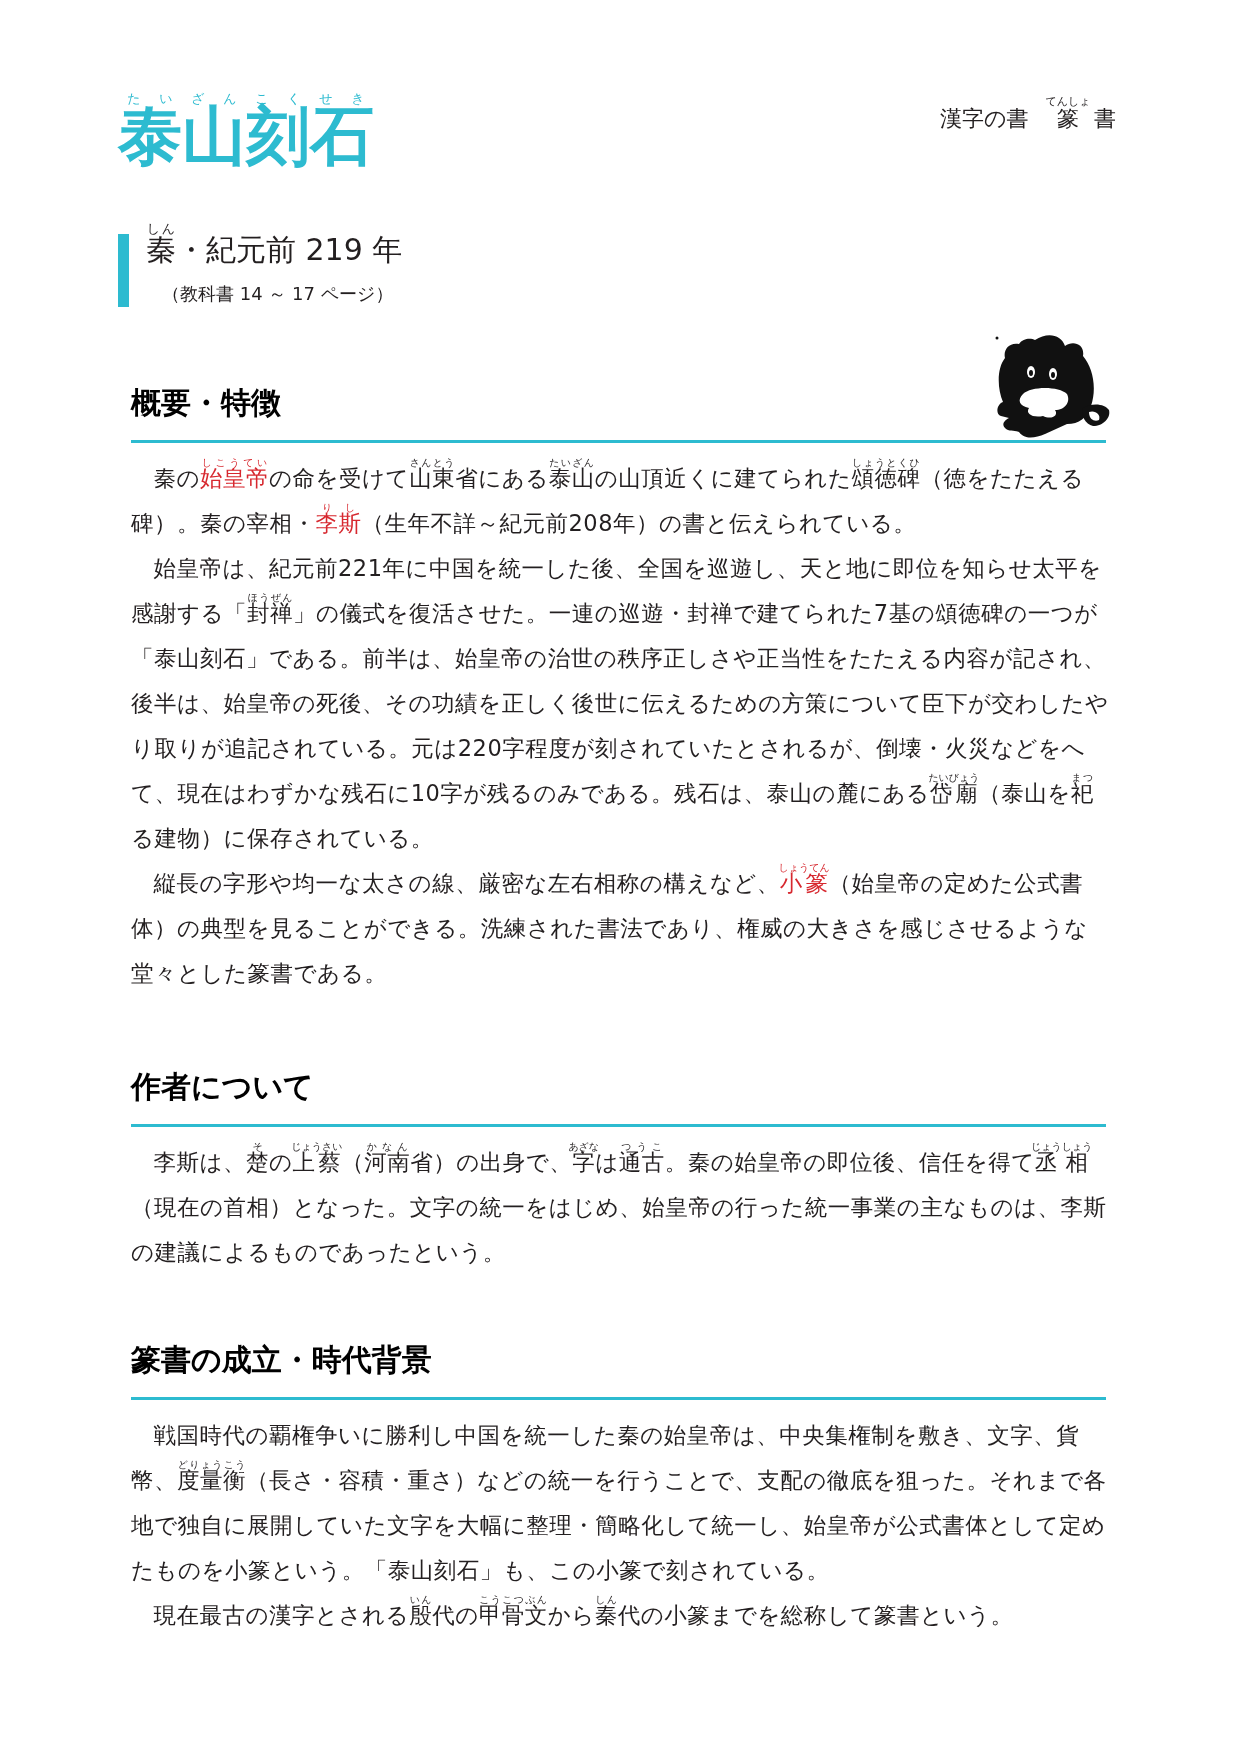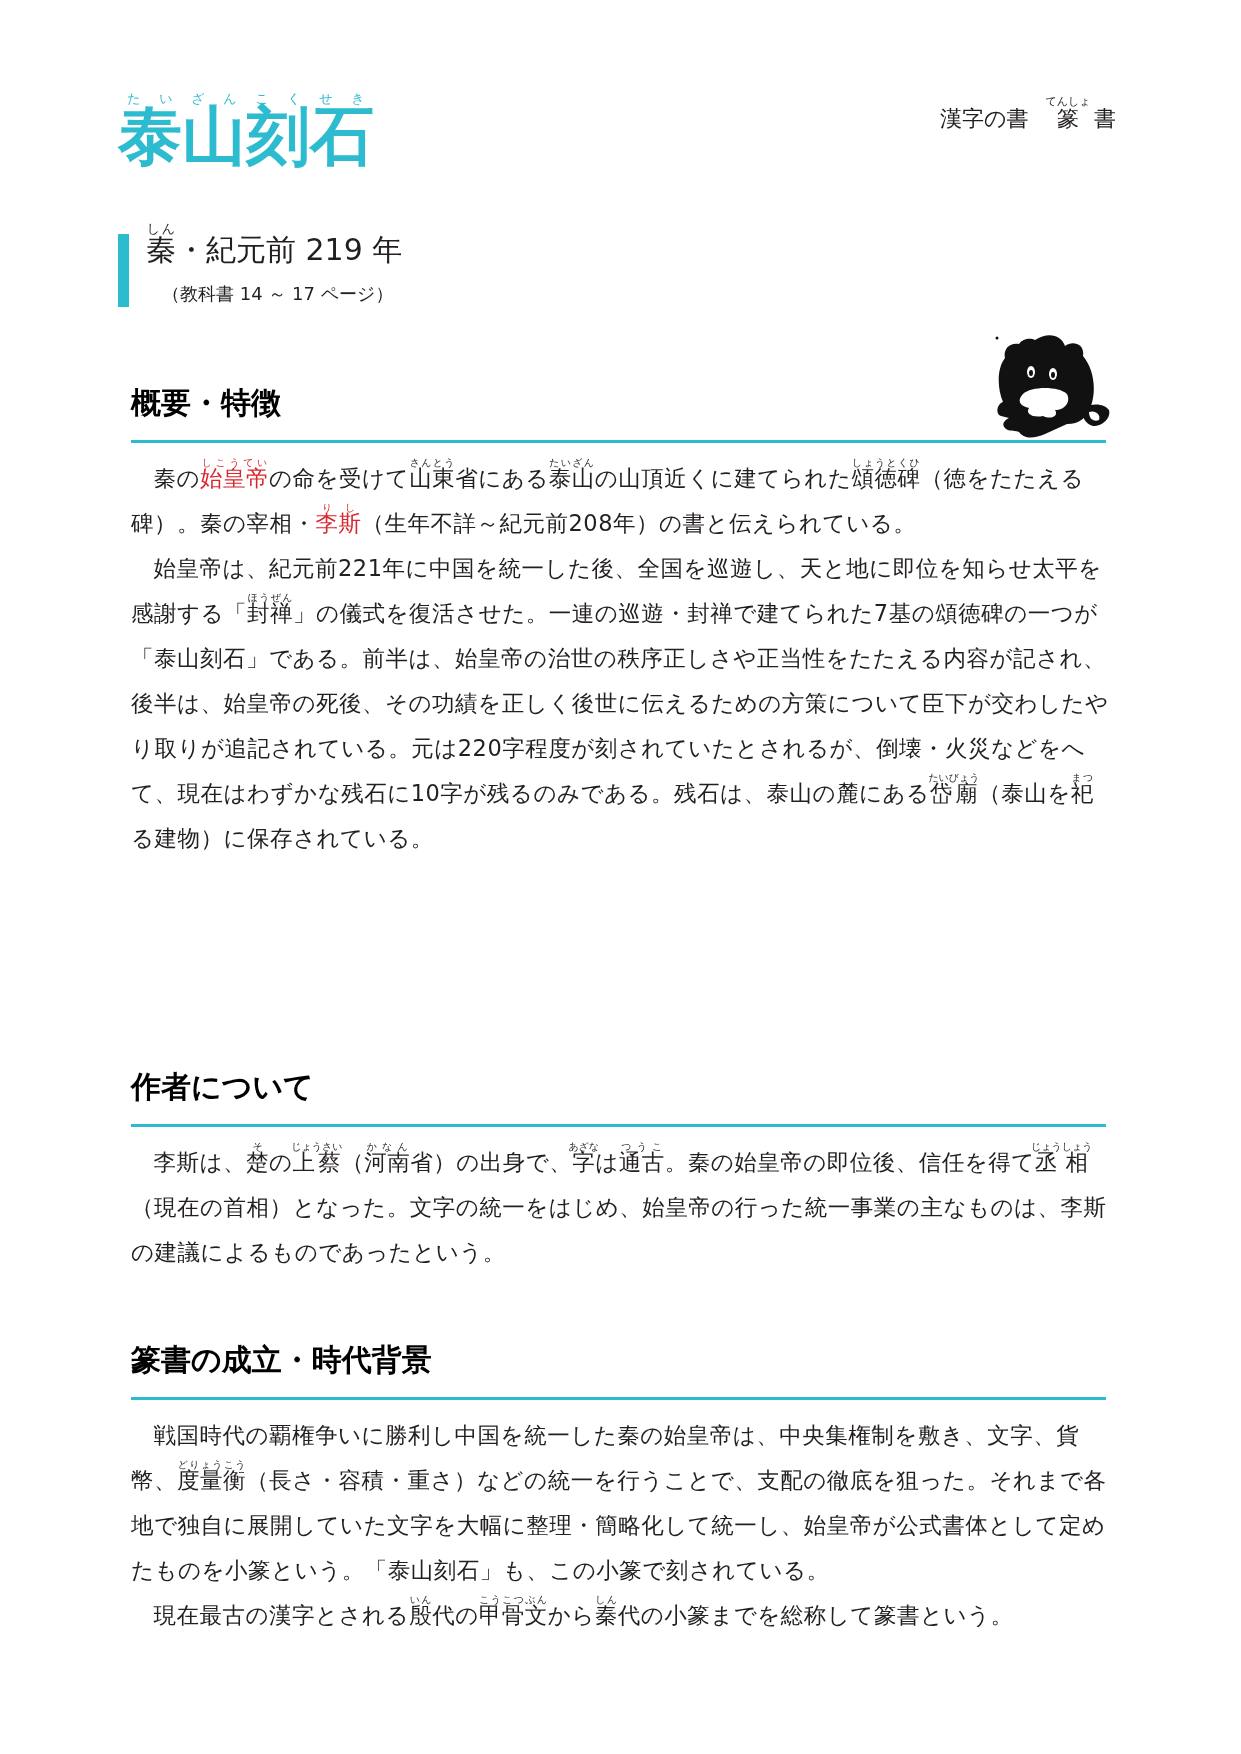--- a/index.html
+++ b/index.html
@@ -135,20 +135,21 @@
     <path d="M48 62 C56 54 84 54 92 62 C96 70 90 78 80 78 C84 84 76 88 68 84 C58 86 50 82 54 76 C44 74 42 68 48 62 Z" fill="#fff"></path>
     <path d="M108 76 C118 70 130 72 134 78 C136 86 128 94 118 94 C110 92 106 84 108 76 Z" fill="#111"></path>
     <path d="M114 80 C120 78 126 82 124 88 C120 90 114 88 114 80 Z" fill="#fff"></path>
   </svg>
 
   <h2 class="section-heading" style="top:388px;margin:0;">概要・特徴</h2>
   <div class="section-rule" style="top:440px;"></div>
   <div class="body-text" style="top:456px;">
     <p>秦の<ruby class="red">始皇帝<rt>しこうてい</rt></ruby>の命を受けて<ruby>山東<rt>さんとう</rt></ruby>省にある<ruby>泰山<rt>たいざん</rt></ruby>の山頂近くに建てられた<ruby>頌徳碑<rt>しょうとくひ</rt></ruby>（徳をたたえる碑）。秦の宰相・<ruby class="red">李斯<rt>りし</rt></ruby>（生年不詳～紀元前208年）の書と伝えられている。</p>
     <p>始皇帝は、紀元前221年に中国を統一した後、全国を巡遊し、天と地に即位を知らせ太平を感謝する「<ruby>封禅<rt>ほうぜん</rt></ruby>」の儀式を復活させた。一連の巡遊・封禅で建てられた7基の頌徳碑の一つが「泰山刻石」である。前半は、始皇帝の治世の秩序正しさや正当性をたたえる内容が記され、後半は、始皇帝の死後、その功績を正しく後世に伝えるための方策について臣下が交わしたやり取りが追記されている。元は220字程度が刻されていたとされるが、倒壊・火災などをへて、現在はわずかな残石に10字が残るのみである。残石は、泰山の麓にある<ruby>岱廟<rt>たいびょう</rt></ruby>（泰山を<ruby>祀<rt>まつ</rt></ruby>る建物）に保存されている。</p>
+    <p>縦長の字形や均一な太さの線、厳密な左右相称の構えなど、<ruby class="red">小篆<rt>しょうてん</rt></ruby>（始皇帝の定めた公式書体）の典型を見ることができる。洗練された書法であり、権威の大きさを感じさせるような堂々とした篆書である。</p>
   </div>
 
   <h2 class="section-heading" style="top:1072px;margin:0;">作者について</h2>
   <div class="section-rule" style="top:1124px;"></div>
   <div class="body-text" style="top:1140px;">
     <p>李斯は、<ruby>楚<rt>そ</rt></ruby>の<ruby>上蔡<rt>じょうさい</rt></ruby>（<ruby>河南<rt>かなん</rt></ruby>省）の出身で、<ruby>字<rt>あざな</rt></ruby>は<ruby>通古<rt>つうこ</rt></ruby>。秦の始皇帝の即位後、信任を得て<ruby>丞相<rt>じょうしょう</rt></ruby>（現在の首相）となった。文字の統一をはじめ、始皇帝の行った統一事業の主なものは、李斯の建議によるものであったという。</p>
   </div>
 
   <h2 class="section-heading" style="top:1345px;margin:0;">篆書の成立・時代背景</h2>
   <div class="section-rule" style="top:1397px;"></div>

